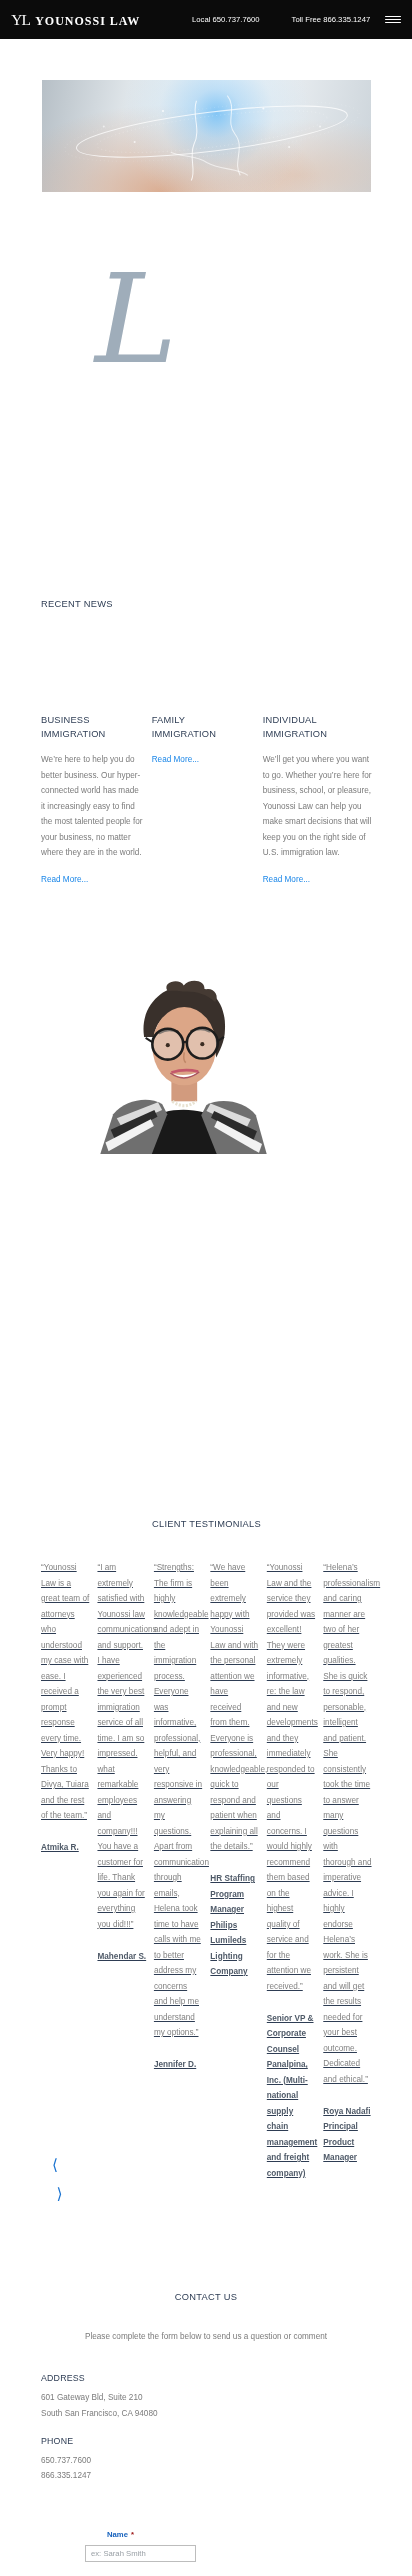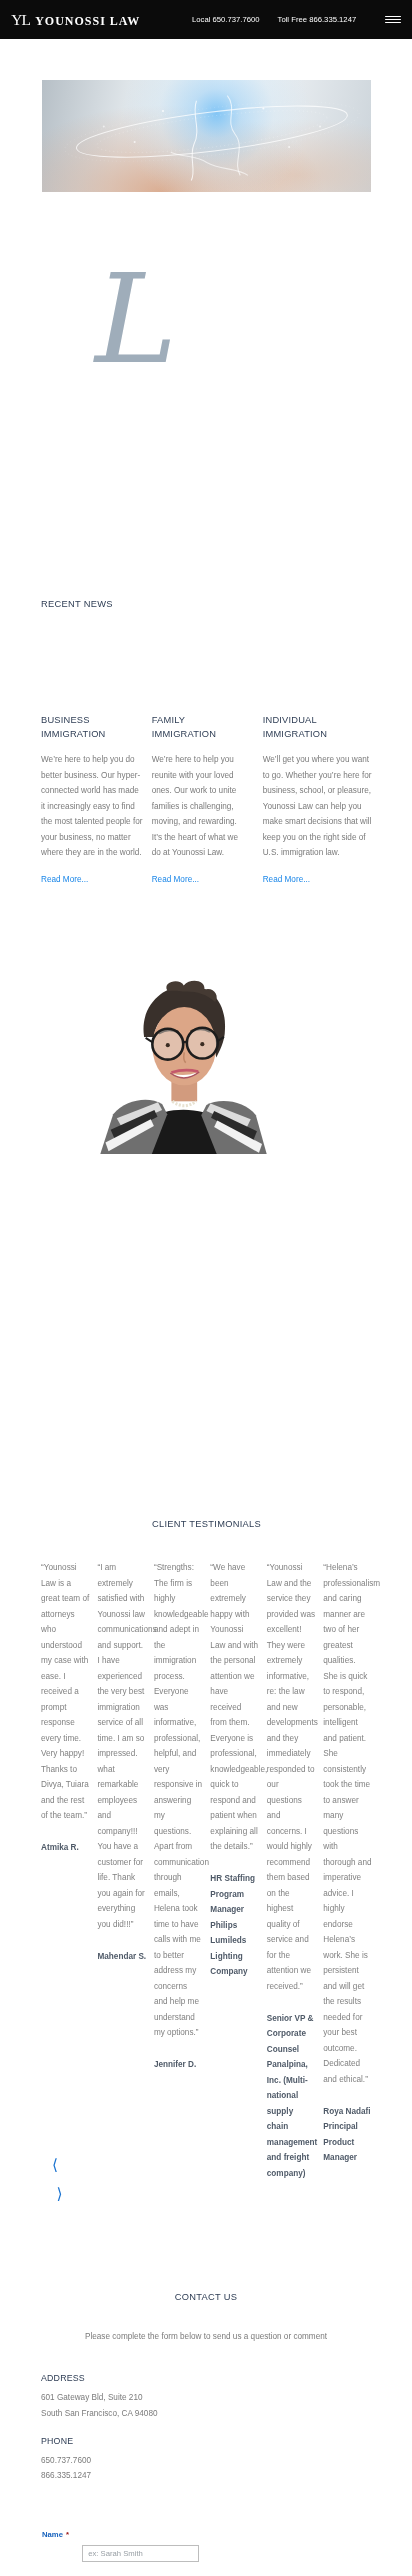--- a/index.html
+++ b/index.html
@@ -4,21 +4,21 @@
 <style>
   html,body{margin:0;padding:0;background:#ffffff;}
   body{font-family:"Liberation Sans", sans-serif;color:#2e3d54;}
   #page{position:relative;width:412px;height:4058px;margin:0 auto;background:#fff;overflow:hidden;}
 
   
   .site-header{position:absolute;top:0;left:0;width:412px;height:39px;background:#0b0b0b;padding-left:44px;}
   .logo{position:absolute;left:11.3px;top:11.3px;display:flex;align-items:baseline;color:#fff;cursor:pointer;}
   .logo .mono{font-family:"Liberation Serif",serif;font-size:15.5px;letter-spacing:-1px;margin-right:5.2px;}
   .logo .wordmark{font-family:"Liberation Serif",serif;font-size:12px;letter-spacing:1px;font-weight:bold;}
-  .header-phones{position:absolute;left:192px;top:15px;display:flex;gap:18px;color:#ffffff;font-size:7.7px;white-space:nowrap;}
+  .header-phones{position:absolute;left:192px;top:15px;display:flex;gap:32px;color:#ffffff;font-size:7.7px;white-space:nowrap;}
   .burger{position:absolute;left:385px;top:16px;width:15.5px;height:7.2px;display:flex;flex-direction:column;justify-content:space-between;cursor:pointer;}
   .burger span{display:block;height:1px;background:#fff;border-radius:0.5px;}
 
   
   .hero{position:absolute;left:42px;top:80px;width:329px;height:112px;overflow:hidden;
     background:
       radial-gradient(circle at 53% 30%, rgba(125,195,245,.95) 0%, rgba(150,205,245,.55) 13%, rgba(195,227,248,.28) 30%, rgba(0,0,0,0) 50%),
       radial-gradient(ellipse at 36% 100%, rgba(216,163,131,.85) 0%, rgba(216,163,131,.35) 28%, rgba(0,0,0,0) 55%),
       radial-gradient(ellipse at 78% 85%, rgba(224,186,160,.55) 0%, rgba(0,0,0,0) 42%),
       linear-gradient(100deg,#b6bfc6 0%,#dfe5e9 25%,#f3f6f8 52%,#e4e9ed 75%,#ccd4da 100%);}
@@ -42,41 +42,41 @@
   .nc1{width:104px;}
   .nc2{width:91px;margin-left:6.7px;}
   .nc3{width:109px;margin-left:20px;}
 
   
   .portrait{position:absolute;left:90px;top:975px;width:187px;height:179px;background:#fff;}
 
   
   .testimonials{position:absolute;left:41px;top:1519px;width:331px;}
   .t-cols{position:absolute;top:41px;left:0;width:331px;display:flex;gap:7.7px;}
-  .t-col{flex:1;min-width:0;}
+  .t-col{flex:1;min-width:0;text-decoration:underline;}
   .t-col .quote{font-size:8.2px;line-height:15.5px;color:#818181;margin:0;}
   .t-col .author{font-size:8.2px;line-height:15.5px;font-weight:bold;color:#4f5a68;margin-top:16.5px;}
 
   .carousel-arrows{position:absolute;left:52px;top:2157px;color:#1a73d0;}
   .carousel-arrows .arr{font-size:15.5px;line-height:15.5px;cursor:pointer;}
   .carousel-arrows .arr + .arr{margin-top:13.4px;margin-left:4.6px;}
 
   
   .contact{position:absolute;left:0;top:2292px;width:412px;}
   .contact .intro{margin:27px 0 0 0;text-align:center;}
   .addr{position:absolute;left:41px;top:81px;width:206px;}
   .addr .lbl{font-size:8.8px;font-weight:500;letter-spacing:0.2px;color:#2e3d54;}
   .addr .line{font-size:8.2px;line-height:15.5px;color:#7b7b7b;}
   .addr .gap{height:7.2px;}
   .addr .gap2{height:14.4px;}
 
   .cform{position:absolute;left:42px;top:238px;width:320px;}
   .frow{display:flex;gap:7.7px;margin-bottom:19.6px;}
   .field{display:flex;flex-direction:column;}
-  .f-left{width:157px;}
+  .f-left{width:157px;align-items:center;}
   .f-right{width:156px;}
   .field label{font-size:7.7px;font-weight:bold;color:#1762bd;}
   .req{color:#991111;margin-left:3.1px;}
   .field input[type=text], .field select{margin-top:6.2px;height:17px;border:0.5px solid #bdbdbd;background:#fff;padding:0 5.2px;font-size:7.7px;color:#444;font-family:"Liberation Sans",sans-serif;box-sizing:border-box;margin-left:40px;}
   .field input::placeholder,.field textarea::placeholder{color:#9aa0a6;}
 </style>
 </head>
 <body>
 
 <div id="page">
@@ -121,21 +121,20 @@
   <div class="recent-news">
     <h2 class="sec-title">RECENT NEWS</h2>
     <div class="news-cols">
       <div class="news-col nc1">
         <h3>BUSINESS IMMIGRATION</h3>
         <p class="body-text">We’re here to help you do better business. Our hyper-connected world has made it increasingly easy to find the most talented people for your business, no matter where they are in the world.</p>
         <a class="link rm" href="#">Read More...</a>
       </div>
       <div class="news-col nc2">
         <h3>FAMILY IMMIGRATION</h3>
-        <p class="body-text">We’re here to help you reunite with your loved ones. Our work to unite families is challenging, moving, and rewarding. It’s the heart of what we do at Younossi Law.</p>
         <a class="link rm" href="#">Read More...</a>
       </div>
       <div class="news-col nc3">
         <h3>INDIVIDUAL IMMIGRATION</h3>
         <p class="body-text">We’ll get you where you want to go. Whether you’re here for business, school, or pleasure, Younossi Law can help you make smart decisions that will keep you on the right side of U.S. immigration law.</p>
         <a class="link rm" href="#">Read More...</a>
       </div>
     </div>
   </div>
 

